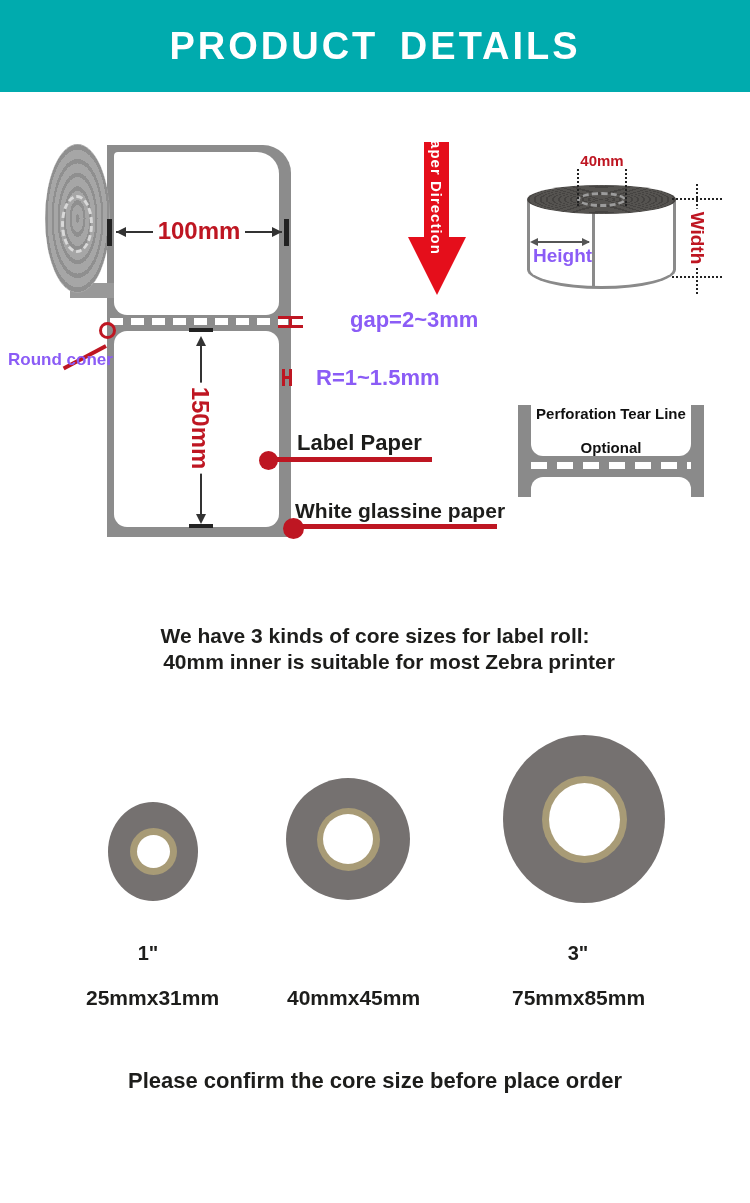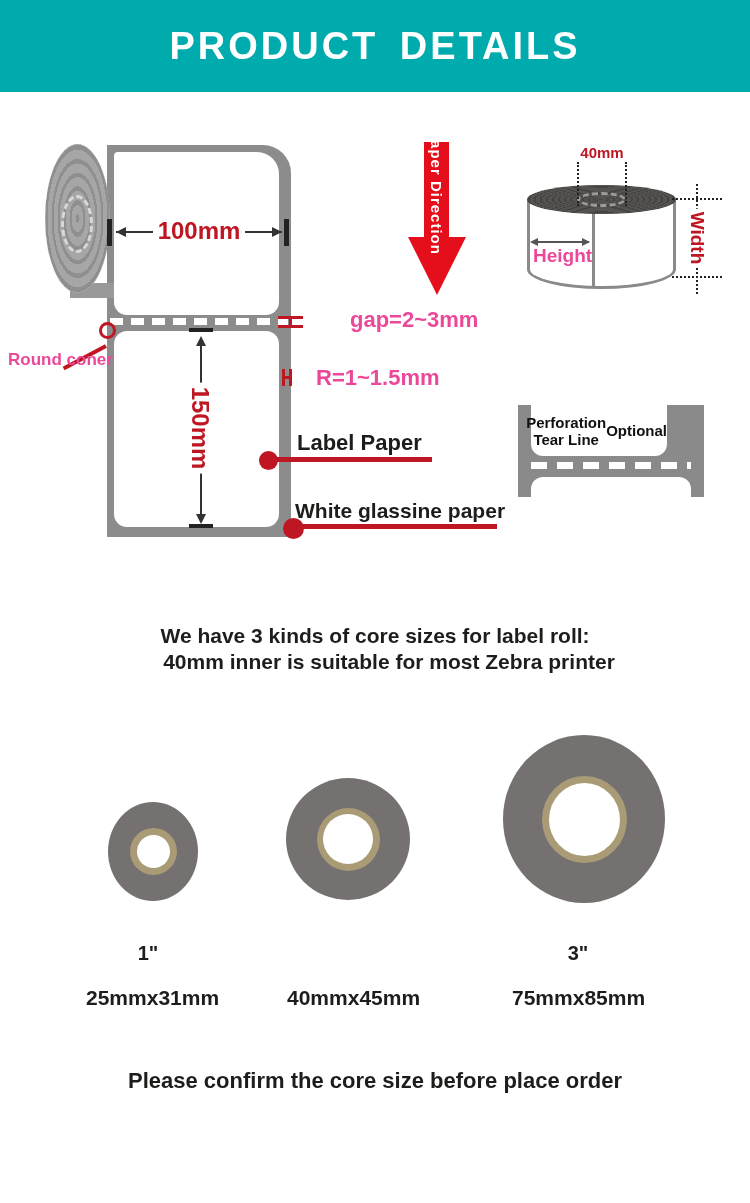--- a/index.html
+++ b/index.html
@@ -27,21 +27,21 @@
   
   .tick { position:absolute; background:#222; }
   .dimline-h { position:absolute; height:2px; background:#333; }
   .dimline-v { position:absolute; width:2px; background:#333; }
   .ah { position:absolute; width:0; height:0; }
   .ah-left  { border-top:5px solid transparent; border-bottom:5px solid transparent; border-right:10px solid #333; }
   .ah-right { border-top:5px solid transparent; border-bottom:5px solid transparent; border-left:10px solid #333; }
   .ah-up    { border-left:5px solid transparent; border-right:5px solid transparent; border-bottom:10px solid #333; }
   .ah-down  { border-left:5px solid transparent; border-right:5px solid transparent; border-top:10px solid #333; }
 
-  .red-txt { color:#ec4899; font-weight:bold; position:absolute; white-space:nowrap; }
+  .red-txt { color:#8b5cf6; font-weight:bold; position:absolute; white-space:nowrap; }
   .blk-txt { color:#1d1d1b; font-weight:bold; position:absolute; white-space:nowrap; }
   .red-shape { position:absolute; background:#BE1622; }
 
   .dim100-label { position:absolute; left:114px; top:217px; width:170px; text-align:center; }
   .dim100-label span { background:#fff; padding:0 5px; color:#BE1622; font-weight:bold; font-size:24px; }
 
   .dim150-wrap { position:absolute; left:160px; top:388px; width:80px; height:80px; display:flex; align-items:center; justify-content:center; }
   .dim150-wrap span { transform:rotate(90deg); background:#fff; color:#BE1622; font-weight:bold; font-size:24px; padding:2px 4px; white-space:nowrap; }
 
   .rc-circle { position:absolute; left:99px; top:322px; width:17px; height:17px; border:3px solid #BE1622; border-radius:50%; }
@@ -55,30 +55,30 @@
              color:#fff; font-weight:bold; font-size:15px; white-space:nowrap; letter-spacing:1px; }
 
   
   .r3d-body { position:absolute; left:527px; top:199px; width:149px; height:90px; background:#fff;
               border:3px solid #8a8a8a; border-top:none; border-radius:0 0 75px 75px / 0 0 20px 20px; }
   .r3d-top { position:absolute; left:527px; top:185px; width:149px; height:29px; border-radius:50%; background:#4B4947;
              background-image:repeating-radial-gradient(ellipse 50% 50% at 50% 50%, #454341 0 2px, #555350 2px 6px); }
   .r3d-core { position:absolute; left:577px; top:192px; width:49px; height:15px; border:3px dashed #9c9c9c; border-radius:50%; }
   .dot-v { position:absolute; width:0; border-left:2px dotted #222; }
   .dot-h { position:absolute; height:0; border-top:2px dotted #222; }
-  .r3d-40 { position:absolute; left:576px; top:144px; width:52px; text-align:center; color:#BE1622; font-weight:bold; font-size:15px; background:#fff; }
+  .r3d-40 { position:absolute; left:576px; top:152px; width:52px; text-align:center; color:#BE1622; font-weight:bold; font-size:15px; background:#fff; }
   .r3d-divider { position:absolute; left:592px; top:212px; width:3px; height:74px; background:#8a8a8a; }
   .r3d-harrow { position:absolute; left:533px; top:241px; width:56px; height:2px; background:#555; }
   .width-text { position:absolute; left:697px; top:238px; transform:translate(-50%,-50%) rotate(90deg);
                 color:#BE1622; font-weight:bold; font-size:19px; background:#fff; padding:0 3px; white-space:nowrap; }
 
   
   .perf-bg { position:absolute; left:518px; top:405px; width:186px; height:92px; background:#8a8a8a; }
-  .perf-top { position:absolute; left:531px; top:405px; width:136px; height:51px; background:#fff; border-radius:0 0 12px 12px;
-              display:flex; flex-direction:row; align-items:center; justify-content:flex-end; }
+  .perf-top { position:absolute; left:531px; top:405px; width:160px; height:51px; background:#fff; border-radius:0 0 12px 12px;
+              display:flex; flex-direction:column; align-items:center; justify-content:space-between; }
   .perf-top div { color:#111; font-weight:bold; font-size:15px; line-height:17px; text-align:center; }
   .perf-bottom { position:absolute; left:531px; top:477px; width:160px; height:20px; background:#fff; border-radius:12px 12px 0 0; }
   .perf-dashes { position:absolute; left:531px; top:462px; width:160px; height:7px;
                  background:repeating-linear-gradient(90deg,#fff 0 16px,rgba(0,0,0,0) 16px 26px); }
 
   
   .heading { position:absolute; left:0; width:750px; text-align:center; color:#1d1d1b; font-weight:bold; font-size:21px; }
   .donut { position:absolute; border-radius:50%; background:#757170; display:flex; align-items:center; justify-content:center; }
   .donut .ring { border-radius:50%; background:#A89B76; display:flex; align-items:center; justify-content:center; }
   .donut .hole { border-radius:50%; background:#fff; }

